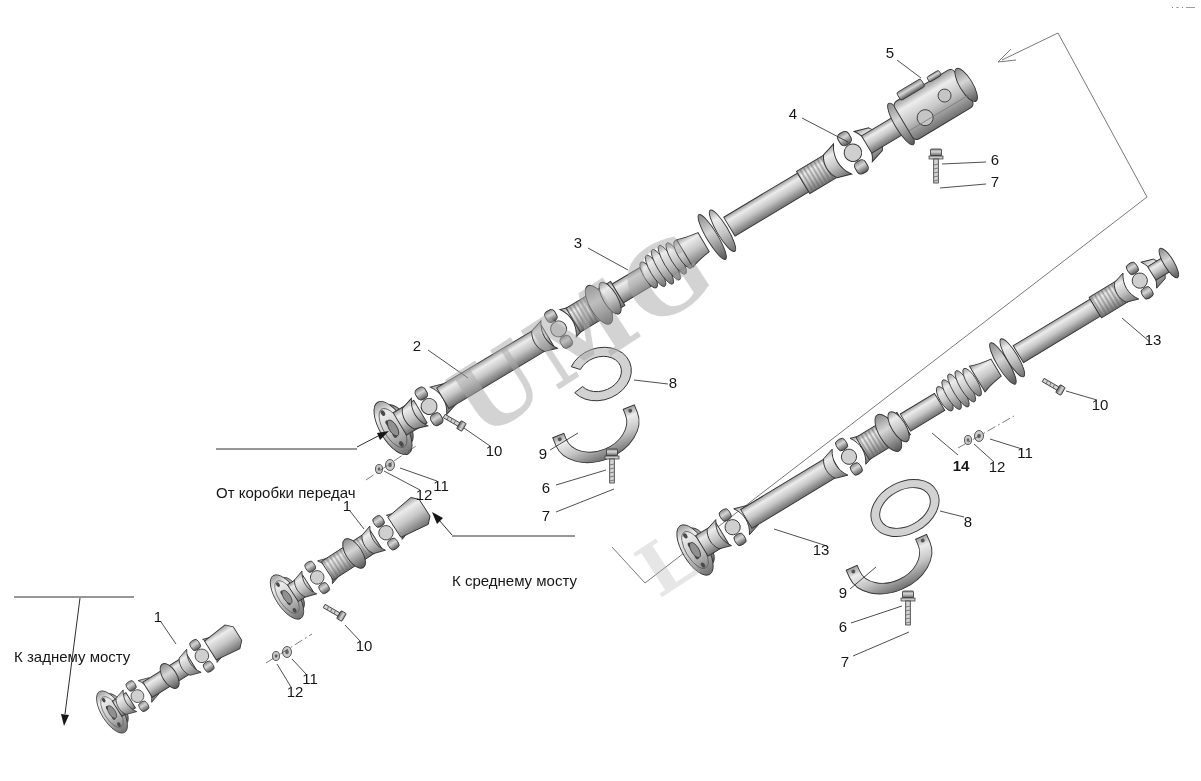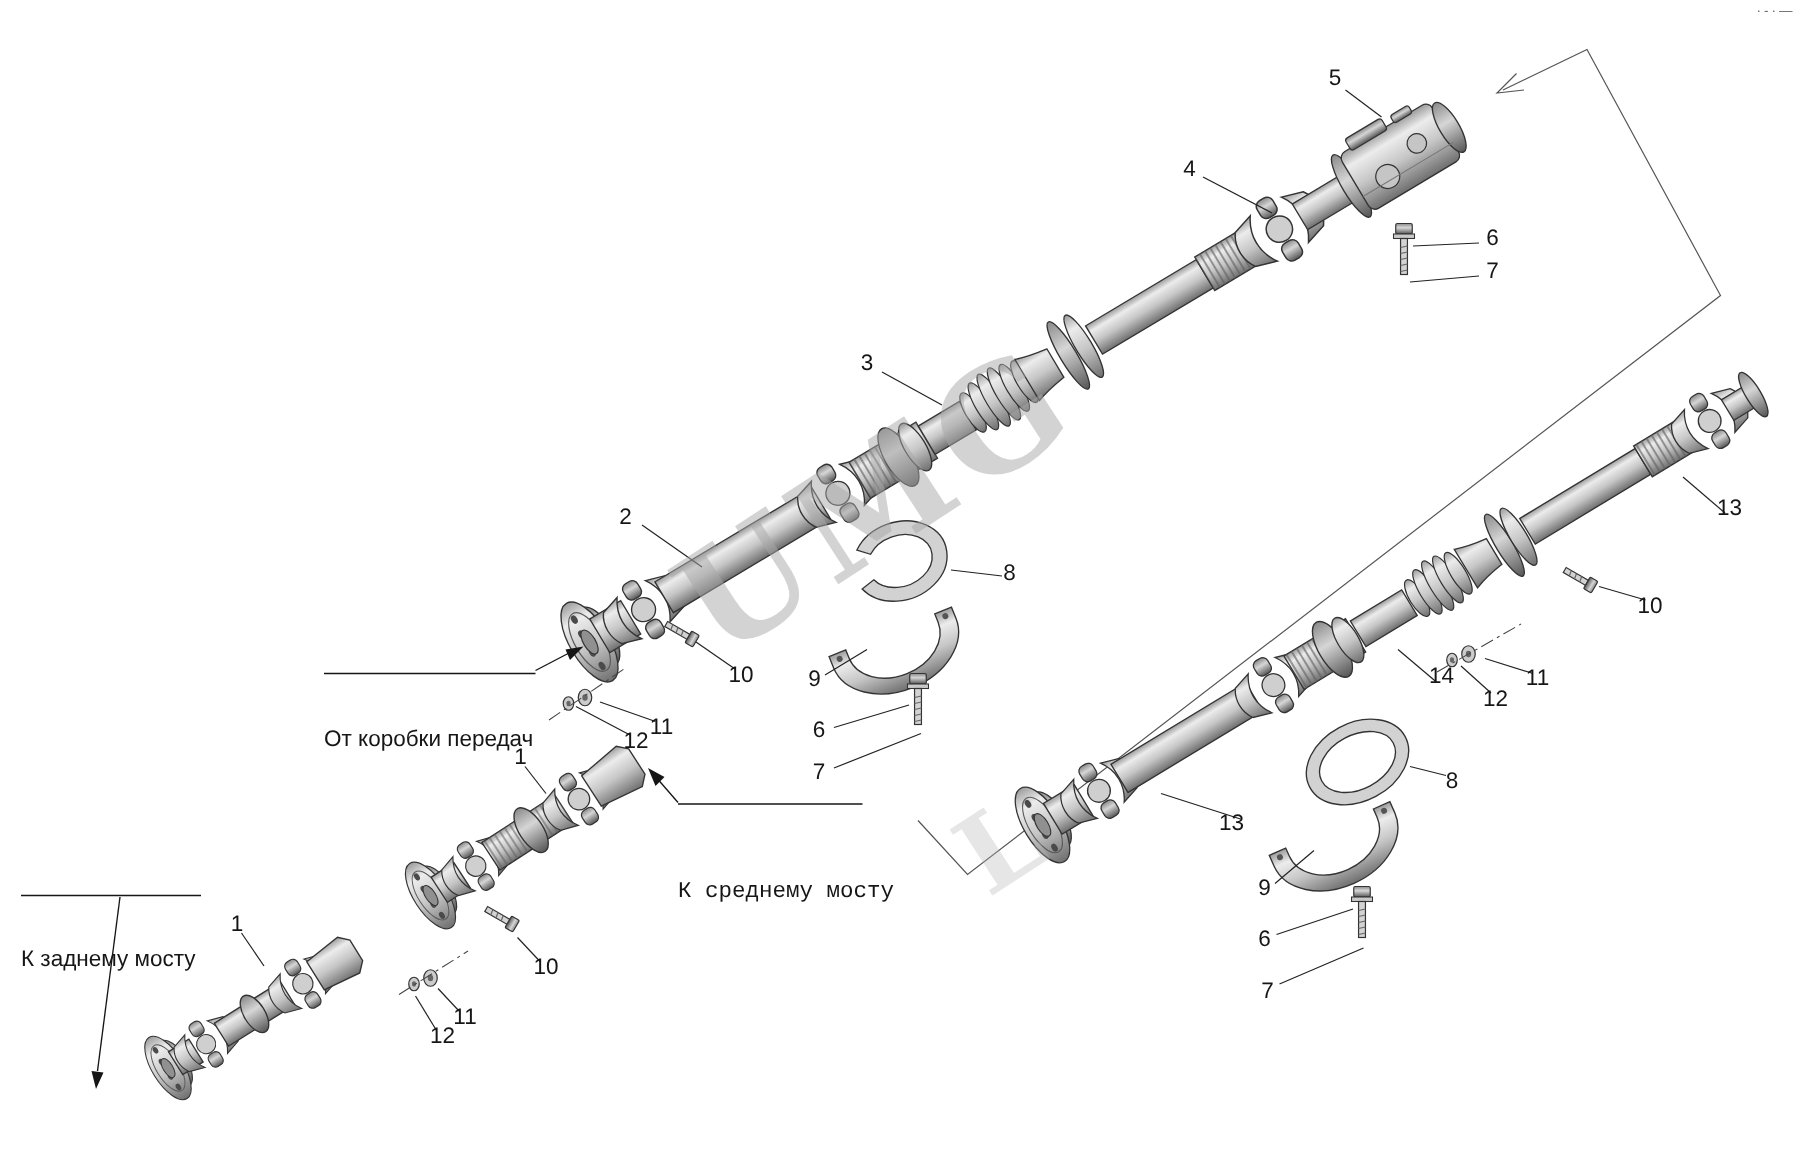--- a/index.html
+++ b/index.html
@@ -309,23 +309,23 @@
       <div class="callout" style="left: 546px; top: 515px;">7</div>
       <div class="callout" style="left: 347px; top: 505px;">1</div>
       <div class="callout" style="left: 364px; top: 645px;">10</div>
       <div class="callout" style="left: 310px; top: 678px;">11</div>
       <div class="callout" style="left: 295px; top: 691px;">12</div>
       <div class="callout" style="left: 158px; top: 616px;">1</div>
       <div class="callout" style="left: 1153px; top: 339px;">13</div>
       <div class="callout" style="left: 1100px; top: 404px;">10</div>
       <div class="callout" style="left: 1025px; top: 452px;">11</div>
       <div class="callout" style="left: 997px; top: 466px;">12</div>
-      <div class="callout" style="left: 961px; top: 451px;">14</div>
+      <div class="callout" style="left: 961px; top: 465px; font-weight: bold;">14</div>
       <div class="callout" style="left: 968px; top: 521px;">8</div>
       <div class="callout" style="left: 821px; top: 549px;">13</div>
       <div class="callout" style="left: 843px; top: 592px;">9</div>
       <div class="callout" style="left: 843px; top: 626px;">6</div>
       <div class="callout" style="left: 845px; top: 661px;">7</div>
       <div class="dir-label" style="left: 216px; top: 436px;">От коробки передач</div>
-      <div class="dir-label" style="left: 452px; top: 538px; font-family: Liberation Mono, monospace;">К среднему мосту</div>
-      <div class="dir-label" style="left: 14px; top: 583px;">К заднему мосту</div>
+      <div class="dir-label" style="left: 452px; top: 524px;">К среднему мосту</div>
+      <div class="dir-label" style="left: 14px; top: 600px;">К заднему мосту</div>
     </div>
 </div>
 
 </body></html>

